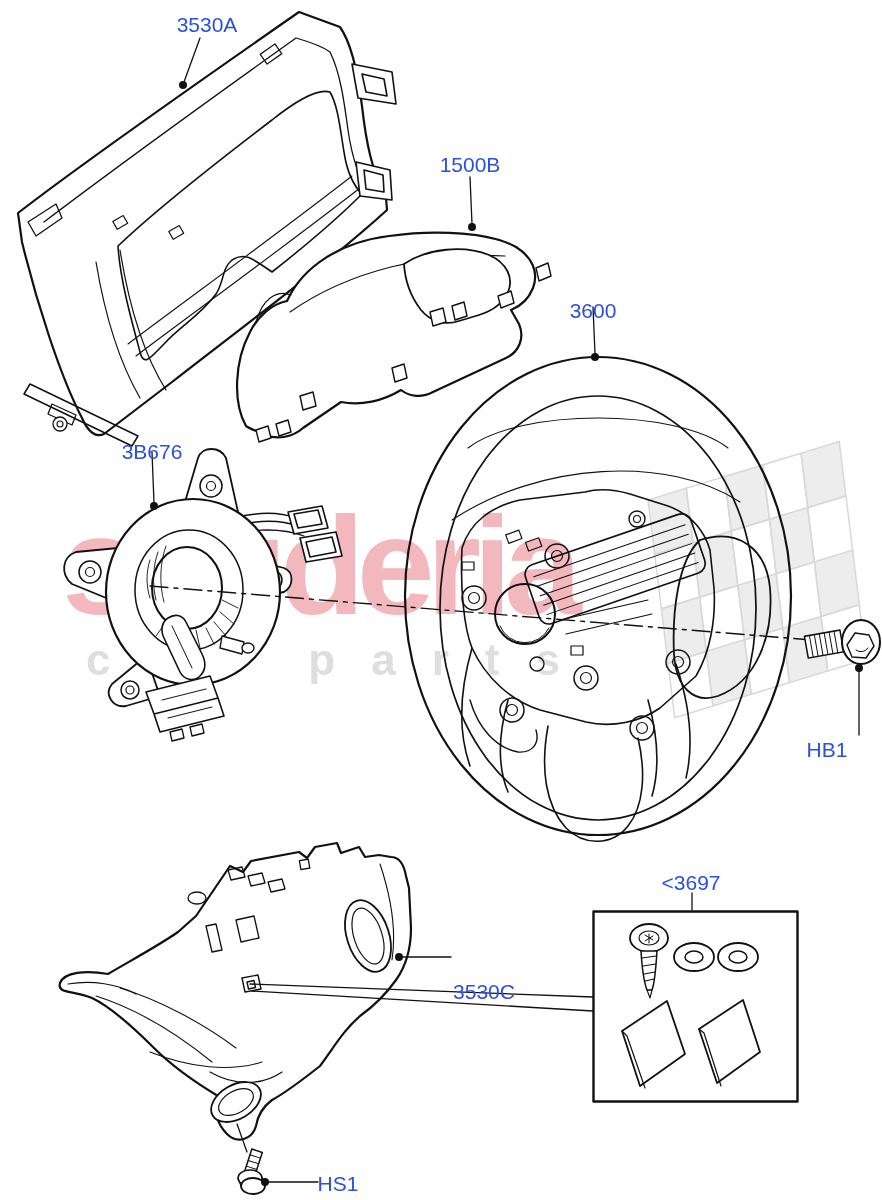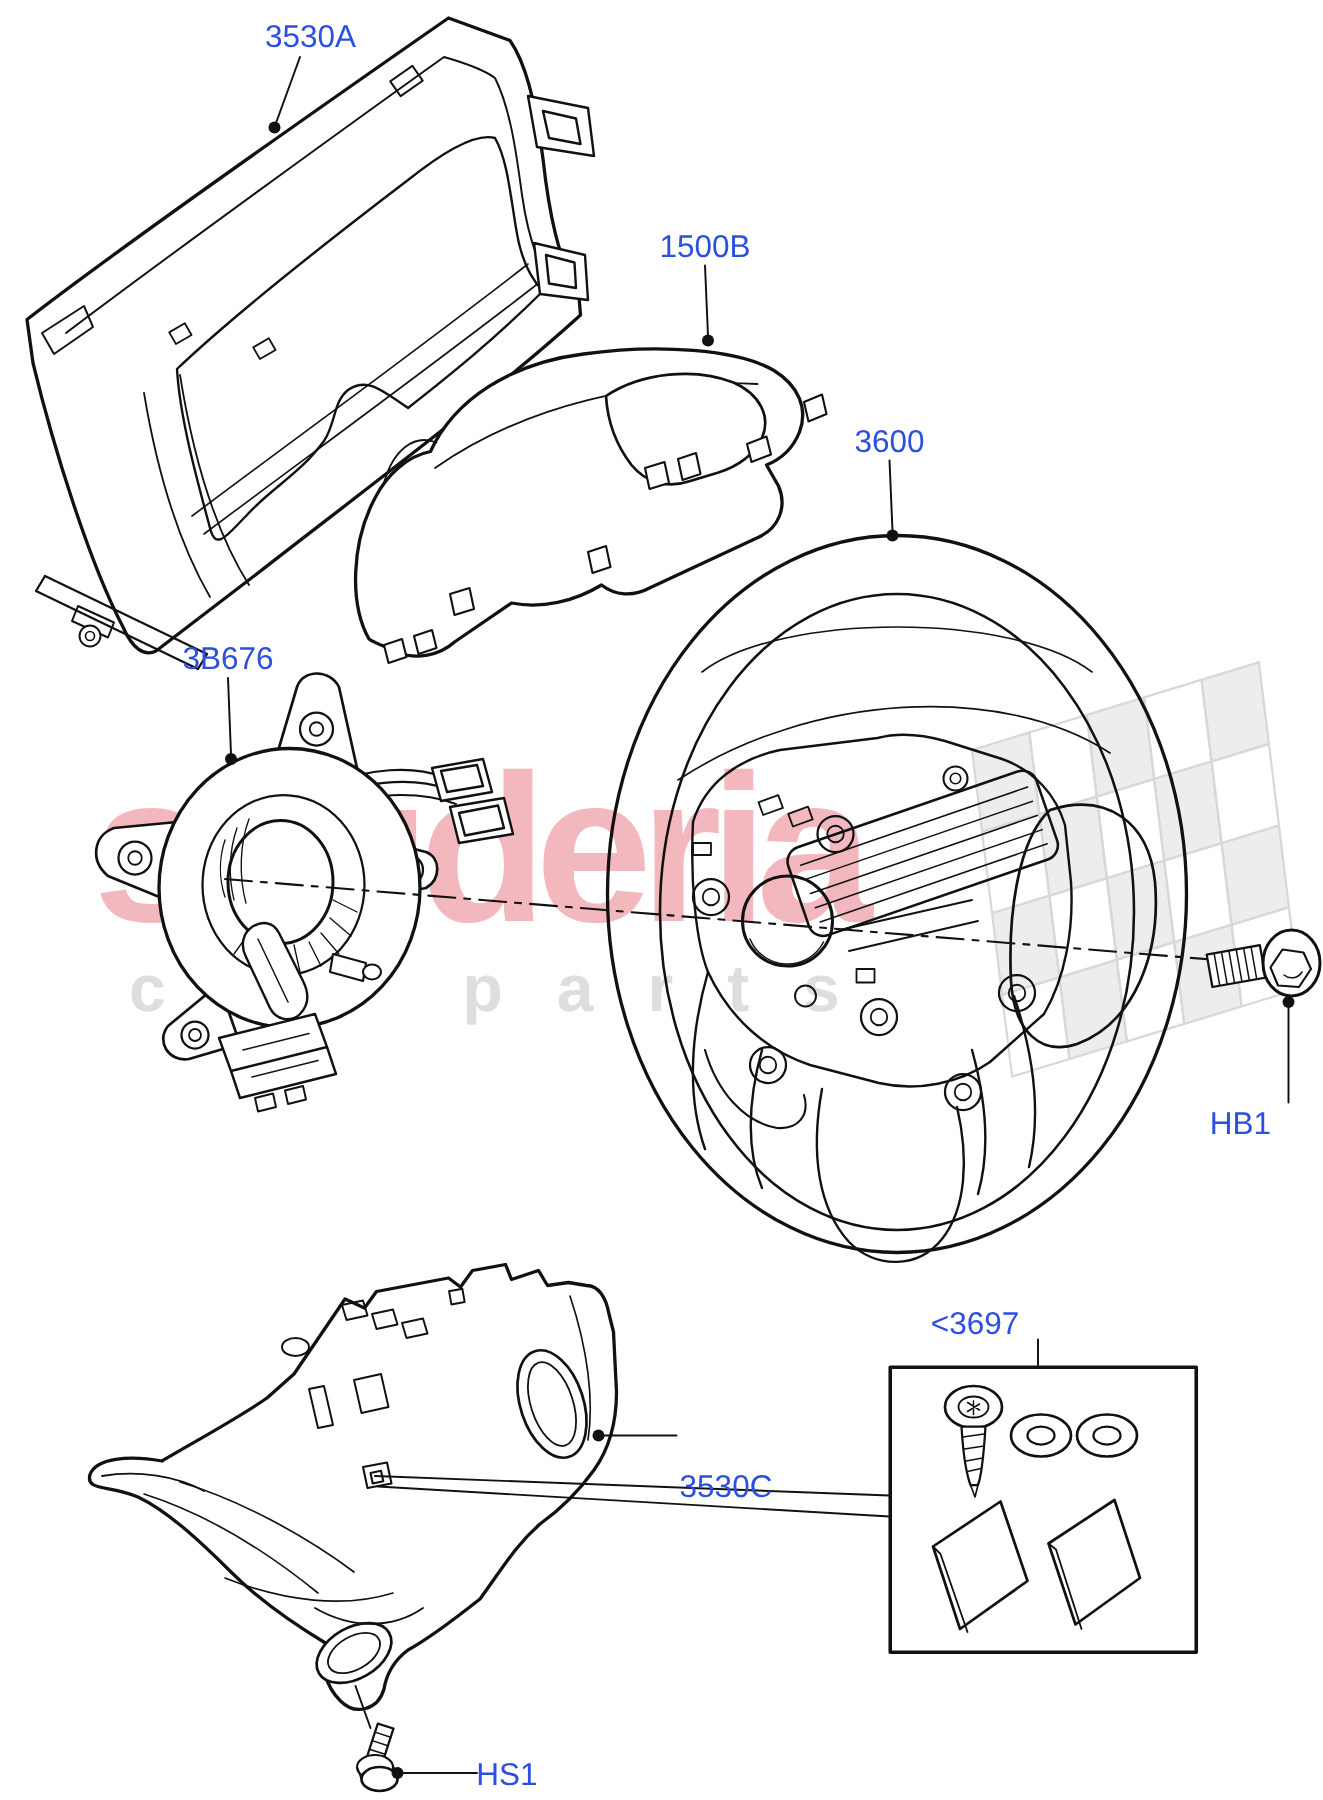--- a/index.html
+++ b/index.html
@@ -219,19 +219,19 @@
         <path d="M402,957 L451,957"></path>
           <circle cx="399" cy="957" r="4" fill="#111" stroke="none"></circle>
         <path d="M269,1182 L318,1182"></path>
           <circle cx="265" cy="1182" r="4" fill="#111" stroke="none"></circle>
       </g>
     </g>
   </svg>
 
   <div class="part-label" style="left:207px;top:25px">3530A</div>
   <div class="part-label" style="left:470px;top:165px">1500B</div>
-  <div class="part-label" style="left:593px;top:295px">3600</div>
-  <div class="part-label" style="left:152px;top:440px">3B676</div>
+  <div class="part-label" style="left:593px;top:311px">3600</div>
+  <div class="part-label" style="left:152px;top:452px">3B676</div>
   <div class="part-label" style="left:827px;top:750px">HB1</div>
-  <div class="part-label" style="left:650px;top:883px">&lt;3697</div>
+  <div class="part-label" style="left:691px;top:883px">&lt;3697</div>
   <div class="part-label" style="left:484px;top:992px">3530C</div>
   <div class="part-label" style="left:338px;top:1184px">HS1</div>
 </div>
 
 </body></html>

